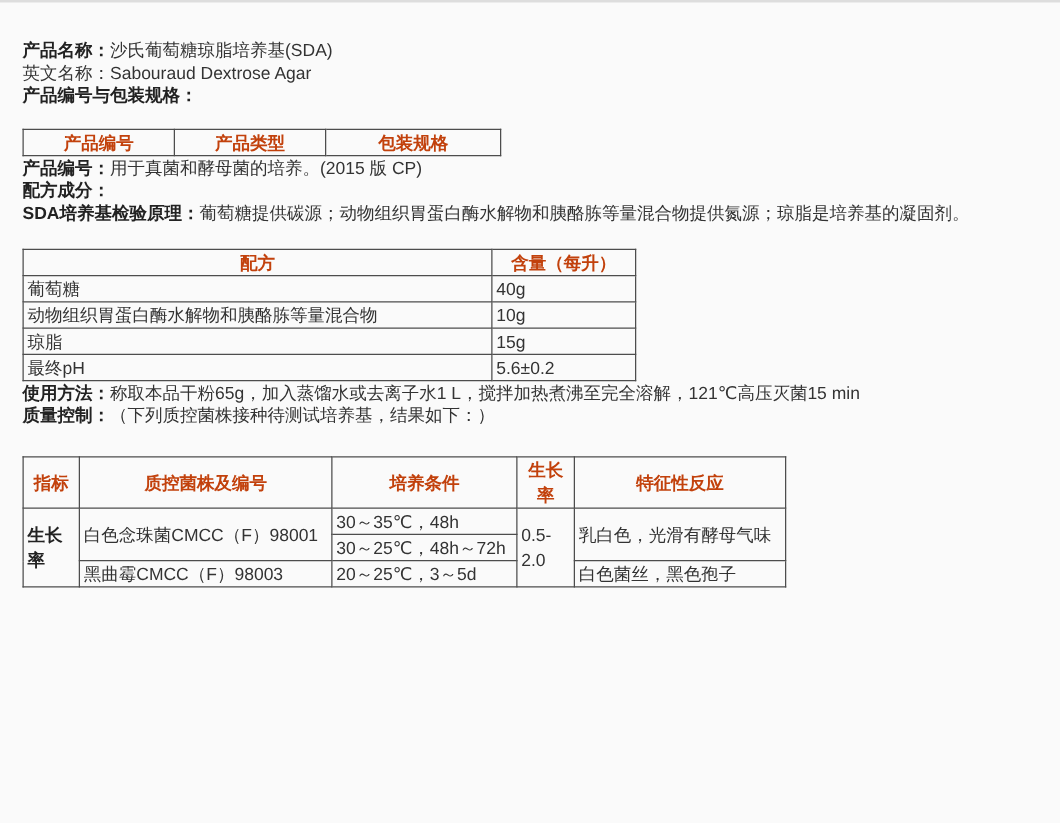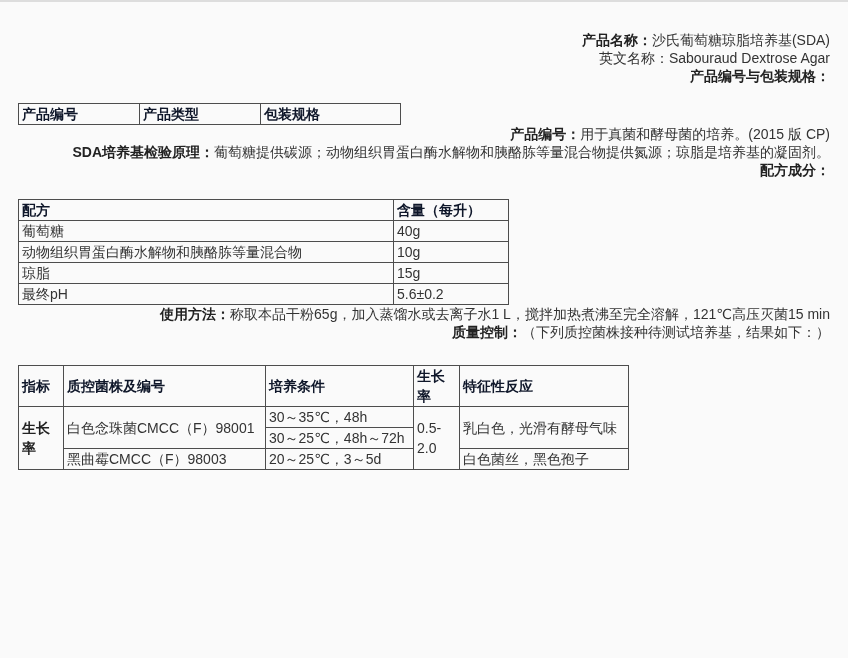--- a/index.html
+++ b/index.html
@@ -12,21 +12,20 @@
     font-family: "Liberation Sans", "DejaVu Sans", sans-serif;
     font-size: 14px;
     color: #333;
     overflow: hidden;
   }
   .page { padding: 29px 18px 0 18px; }
   p.line {
     margin: 0;
     line-height: 18px;
     white-space: nowrap;
-    text-align: right;
   }
   .mt12 { margin-top: 12px; }
   .mt16 { margin-top: 16px; }
   .mt18 { margin-top: 18px; }
   .mt20 { margin-top: 20px; }
   .mt22 { margin-top: 22px; }
   .mt24 { margin-top: 24px; }
   .mt28 { margin-top: 28px; }
   .mt34 { margin-top: 34px; }
   strong { font-weight: bold; color: #222; }
@@ -38,21 +37,21 @@
   table.tbl th, table.tbl td {
     border: 1px solid #4d4d4d;
     padding: 0 3px;
     height: 21px;
     line-height: 20px;
     text-align: left;
     font-size: 14px;
     overflow: hidden;
     white-space: nowrap;
   }
-  table.tbl th { font-weight: bold; color: #0f172a; }
+  table.tbl th { font-weight: bold; color: #c2410c; text-align: center; }
   table.t1 { width: 367px; }
   table.t2 { width: 490px; }
   table.t3 { width: 610px; }
   table.t3 th, table.t3 td { white-space: normal; }
   td.vmid { vertical-align: middle; }
   td.boldcell { font-weight: bold; color: #222; }
 </style>
 </head>
 <body>
 
@@ -70,23 +69,23 @@
         <tr>
       <th style="width:121px">产品编号</th>
       <th style="width:121px">产品类型</th>
       <th style="width:140px">包装规格</th>
     </tr>
   </tbody>
     </table>
 
   <p class="line mt16"><strong>产品编号：</strong><span>用于真菌和酵母菌的培养。(2015 版 CP)</span></p>
 
+  <p class="line mt34"><strong>配方成分：</strong></p>
+
   <p class="line mt22"><strong>SDA培养基检验原理：</strong><span>葡萄糖提供碳源；动物组织胃蛋白酶水解物和胰酪胨等量混合物提供氮源；琼脂是培养基的凝固剂。</span></p>
-
-  <p class="line mt34"><strong>配方成分：</strong></p>
 
   <table class="tbl t2 mt20">
     <tbody>
         <tr>
       <th style="width:375px">配方</th>
       <th style="width:115px">含量（每升）</th>
     </tr>
     <tr>
       <td>葡萄糖</td>
       <td>40g</td>

